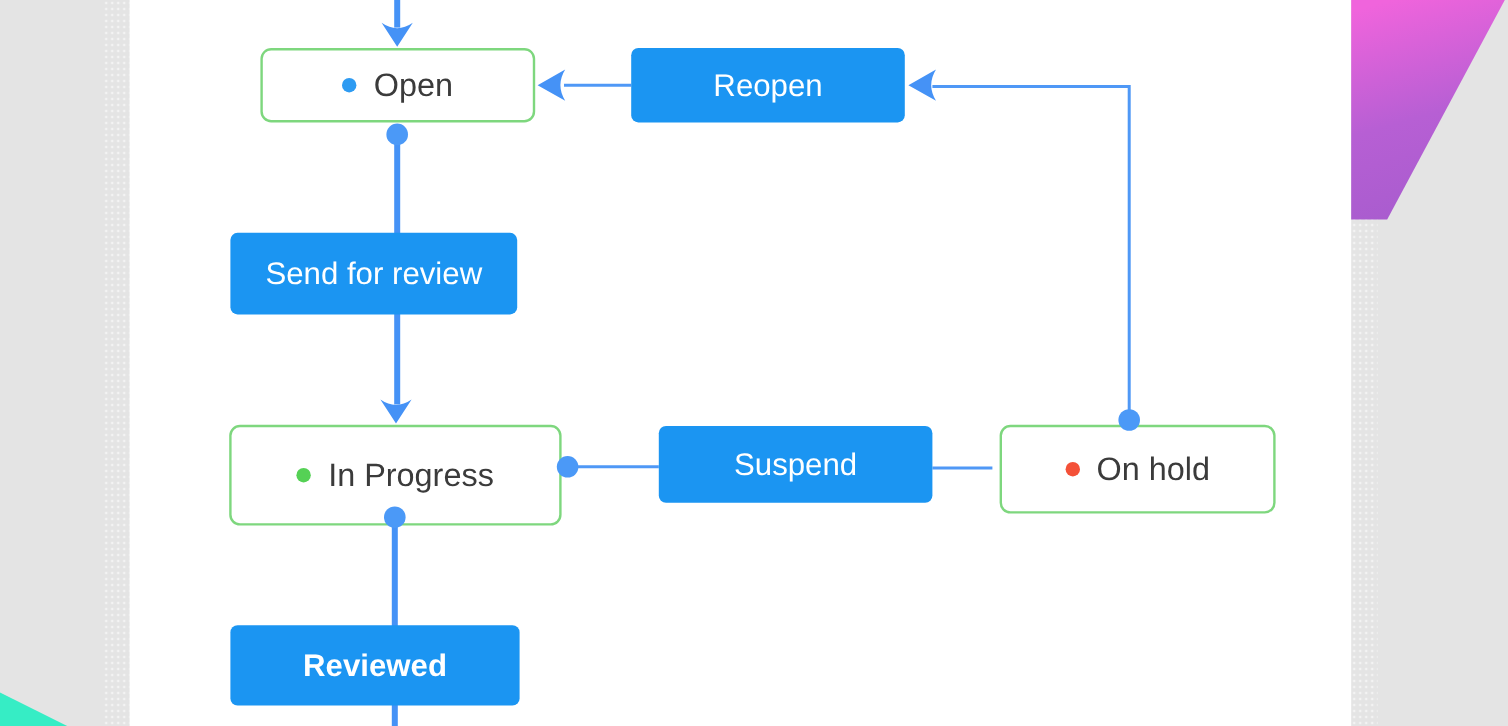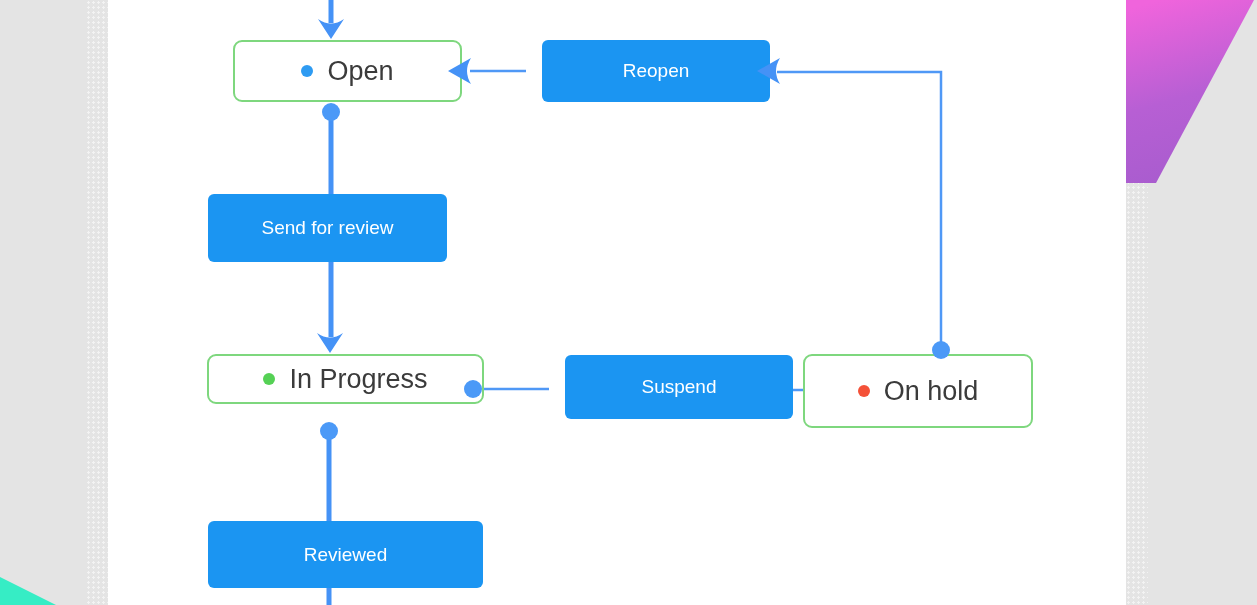--- a/index.html
+++ b/index.html
@@ -58,50 +58,49 @@
 
   
   .node {
     position: absolute;
     z-index: 4;
     display: flex;
     align-items: center;
     justify-content: center;
     box-sizing: border-box;
     cursor: pointer;
-    margin-left: 16px;
   }
   .state {
     background: #FFFFFF;
     border: 2px solid #7ED77E;
     border-radius: 9px;
     font-size: 27px;
     color: #3B3B3B;
     gap: 14px;
   }
   .state .status-dot {
     width: 12px;
     height: 12px;
     border-radius: 50%;
     flex: 0 0 auto;
   }
   .transition {
     background: #1B95F2;
     border-radius: 6px;
-    font-size: 19px;
+    font-size: 26px;
     color: #FFFFFF;
   }
 
   .n-open        { left: 217px; top: 40px;  width: 229px; height: 62px; }
   .n-reopen      { left: 526px; top: 40px;  width: 228px; height: 62px; }
   .n-send        { left: 192px; top: 194px; width: 239px; height: 68px; }
-  .n-inprogress  { left: 191px; top: 354px; width: 277px; height: 50px; }
+  .n-inprogress  { left: 191px; top: 354px; width: 277px; height: 84px; }
   .n-suspend     { left: 549px; top: 355px; width: 228px; height: 64px; }
-  .n-onhold      { left: 787px; top: 354px; width: 230px; height: 74px; }
-  .n-reviewed    { left: 192px; top: 521px; width: 275px; height: 67px; }
+  .n-onhold      { left: 833px; top: 354px; width: 230px; height: 74px; }
+  .n-reviewed    { left: 192px; top: 521px; width: 241px; height: 67px; font-weight: bold; }
 </style>
 </head>
 <body>
 
 <div id="stage">
 
   <div class="edge-shade left"></div>
   <div class="edge-shade right"></div>
 
   <div class="board"></div>

